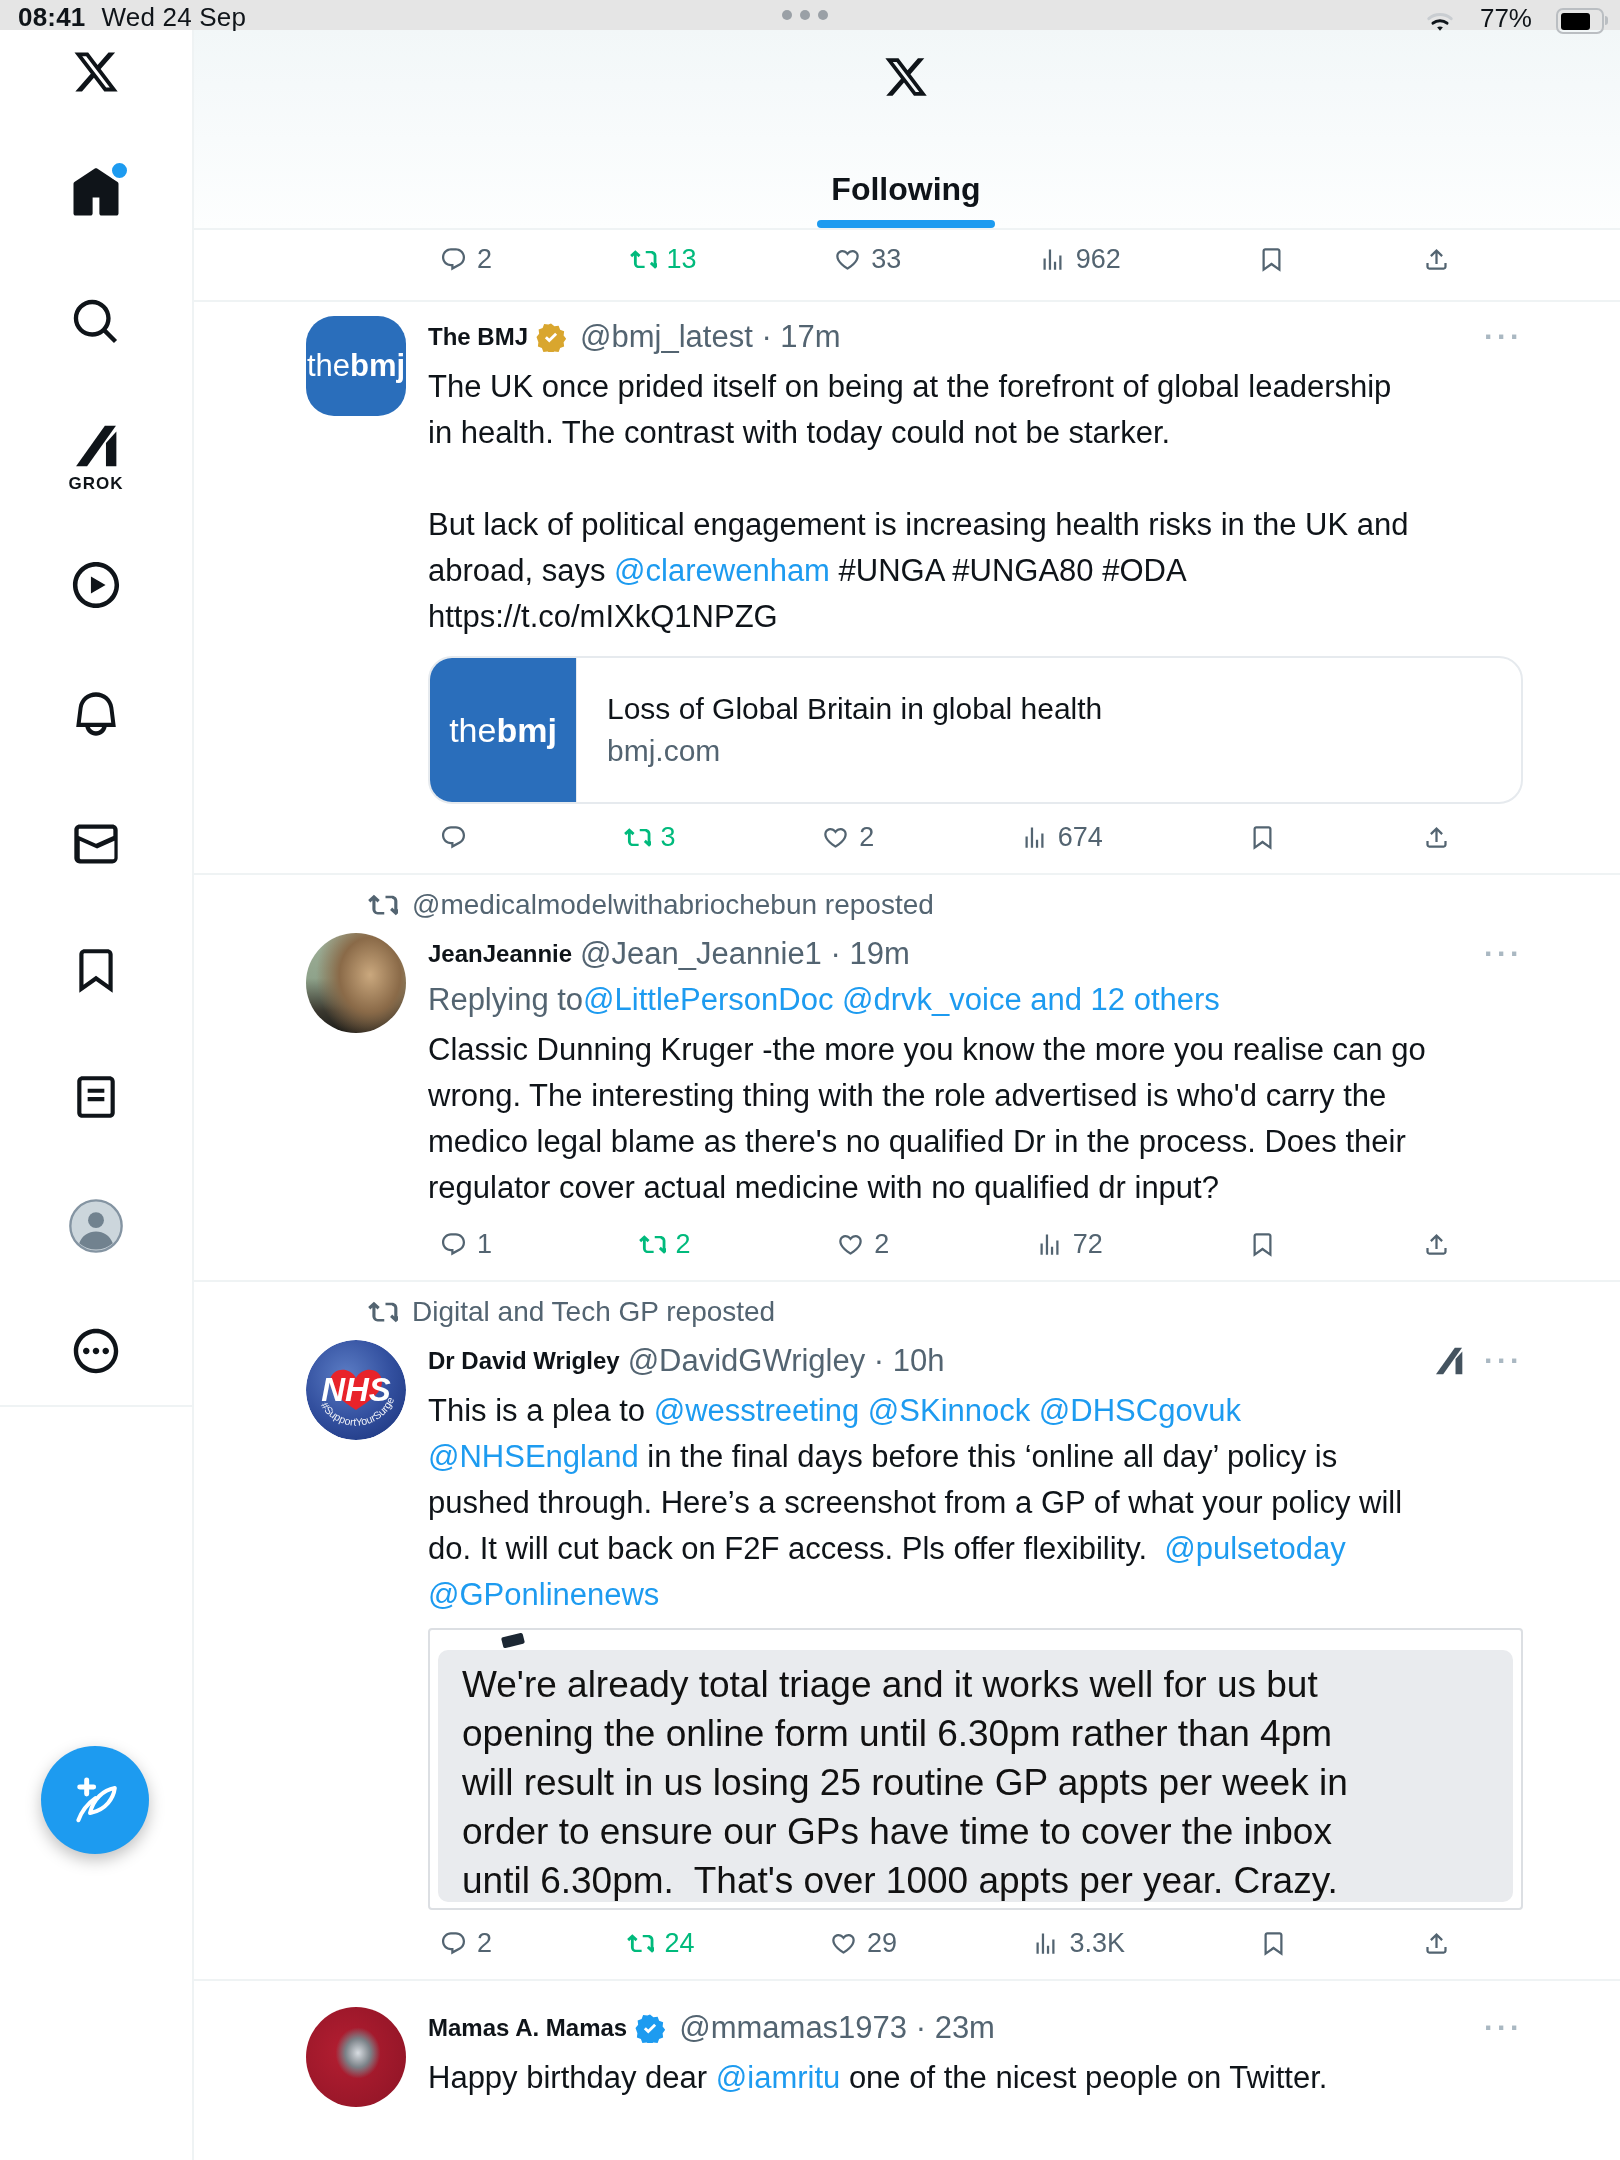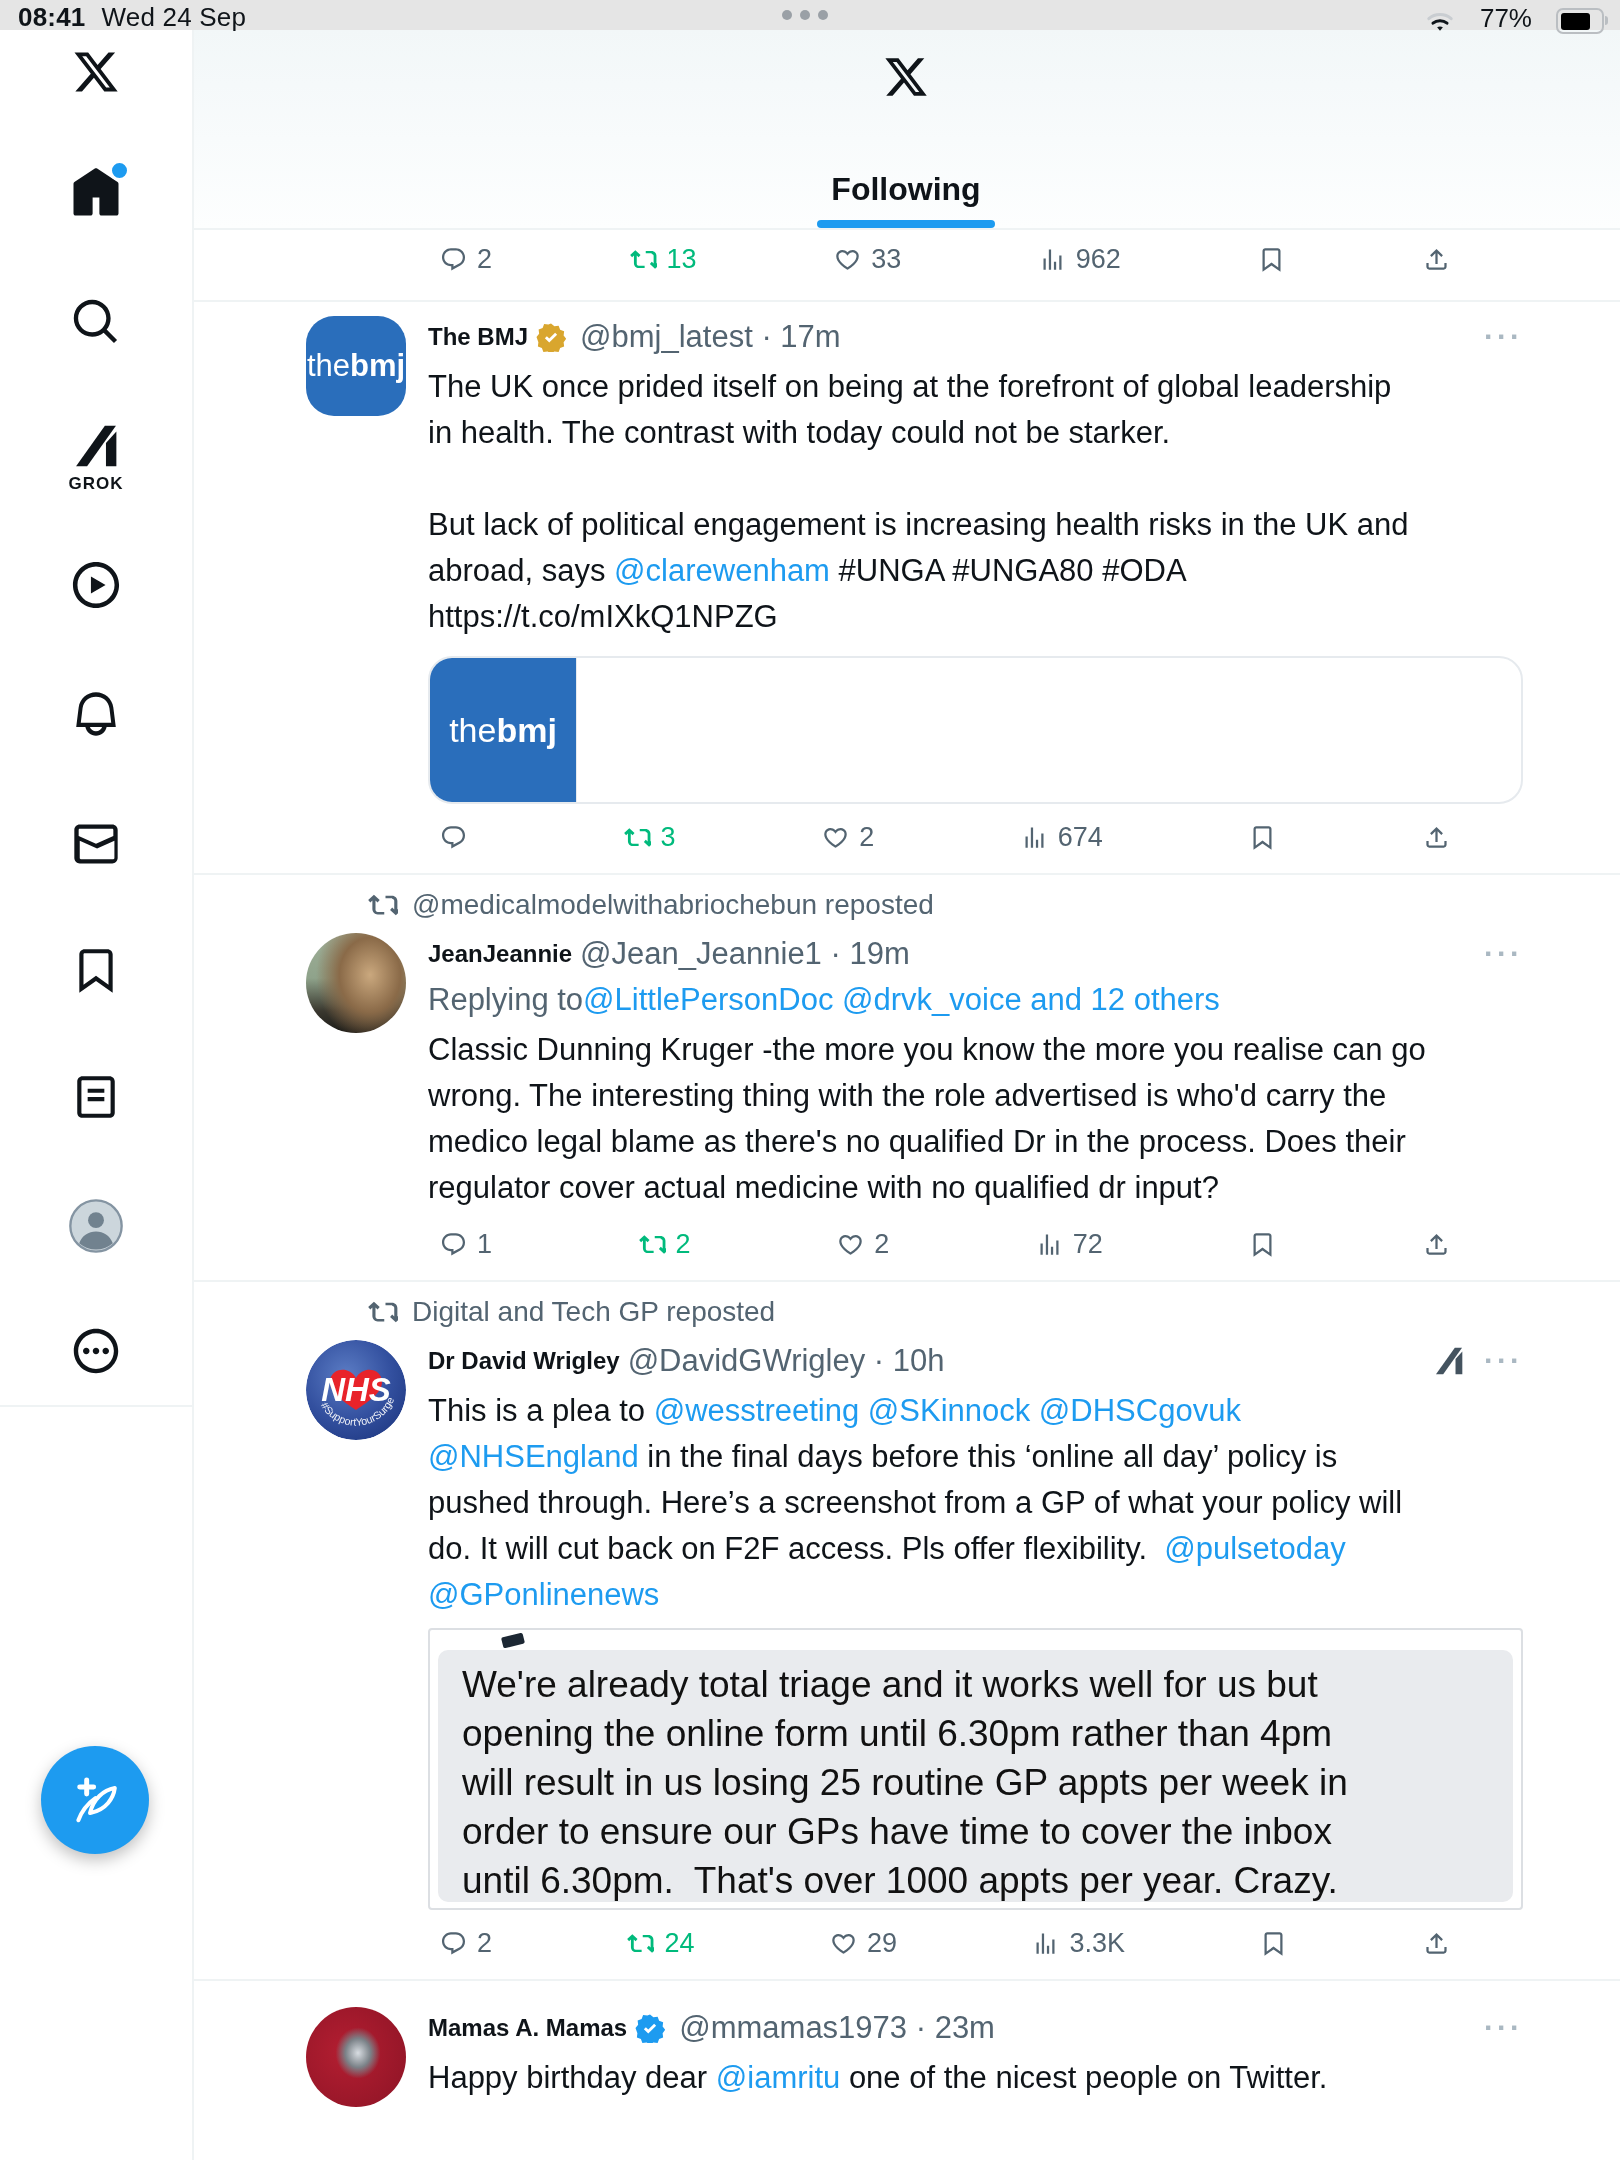--- a/index.html
+++ b/index.html
@@ -297,20 +297,24 @@
           <div class="body"><span>The UK once prided itself on being at the forefront of global leadership
 in health. The contrast with today could not be starker.
 
 But lack of political engagement is increasing health risks in the UK and
 abroad, says </span><span class="lnk">@clarewenham</span><span> #UNGA #UNGA80 #ODA
 https://t.co/mIXkQ1NPZG</span></div>
           <div class="card">
             <div class="card-img">
                 <span class="bmj-word"><span>the</span><b>bmj</b></span>
               </div>
+            <div class="card-texts">
+              <div class="card-title">Loss of Global Britain in global health</div>
+              <div class="card-domain">bmj.com</div>
+            </div>
           </div>
           <div class="actions t-actions">
             <span class="act">
                 <svg width="27" height="27" viewBox="0 0 24 24" fill="#536471">
                   <use href="#ic-reply"></use>
                 </svg>
                 <span></span>
               </span>
             <span class="act green">
                 <svg width="27" height="27" viewBox="0 0 24 24" fill="#00ba7c">

